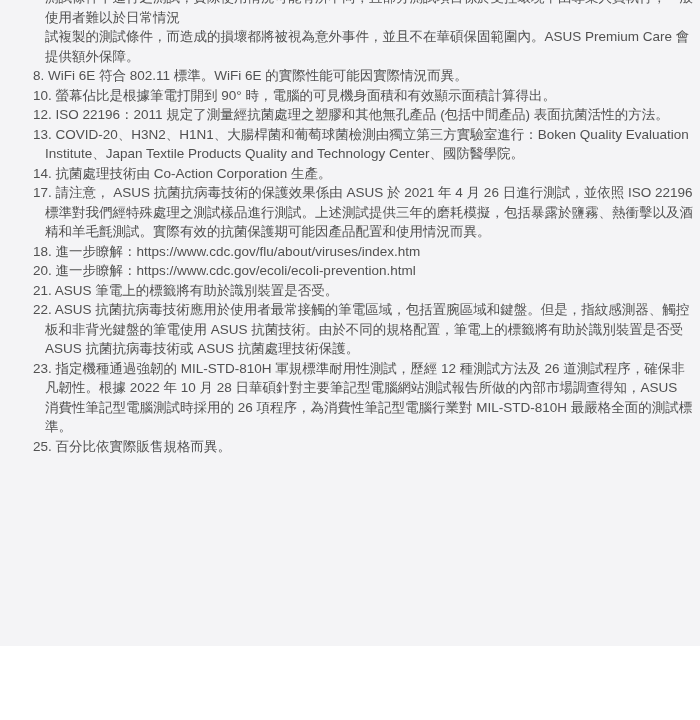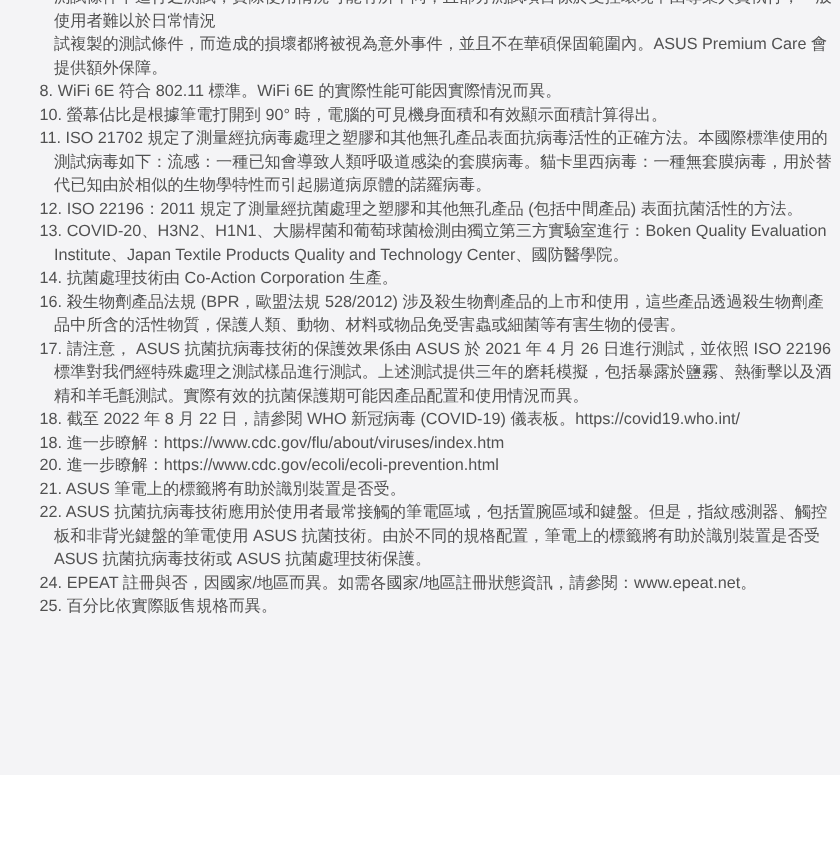--- a/index.html
+++ b/index.html
@@ -56,45 +56,42 @@
 
     <div class="continuation-line">試複製的測試條件，而造成的損壞都將被視為意外事件，並且不在華碩保固範圍內。ASUS Premium Care 會提供額外保障。</div>
 
     <div>
 
         <div class="footnote-item"><span class="footnote-number">8.</span> <span>WiFi 6E 符合 802.11 標準。WiFi 6E 的實際性能可能因實際情況而異。</span></div>
 
 
         <div class="footnote-item"><span class="footnote-number">10.</span> <span>螢幕佔比是根據筆電打開到 90° 時，電腦的可見機身面積和有效顯示面積計算得出。</span></div>
 
-        <div class="footnote-item"><span class="footnote-number">11.</span> <span>ISO 21702 規定了測量經抗病毒處理之塑膠和其他無孔產品表面抗病毒活性的正確方法。本國際標準使用的測試病毒如下：流感：一種已知會導致人類呼吸道感染的套膜病毒。貓卡里西病毒：一種無套膜病毒，用於替代已知由於相似的生物學特性而引起腸道病原體的諾羅病毒。</span></div>
 
         <div class="footnote-item"><span class="footnote-number">12.</span> <span>ISO 22196：2011 規定了測量經抗菌處理之塑膠和其他無孔產品 (包括中間產品) 表面抗菌活性的方法。</span></div>
 
         <div class="footnote-item"><span class="footnote-number">13.</span> <span>COVID-20、H3N2、H1N1、大腸桿菌和葡萄球菌檢測由獨立第三方實驗室進行：Boken Quality Evaluation Institute、Japan Textile Products Quality and Technology Center、國防醫學院。</span></div>
 
         <div class="footnote-item"><span class="footnote-number">14.</span> <span>抗菌處理技術由 Co-Action Corporation 生產。</span></div>
 
 
-        <div class="footnote-item"><span class="footnote-number">16.</span> <span>殺生物劑產品法規 (BPR，歐盟法規 528/2012) 涉及殺生物劑產品的上市和使用，這些產品透過殺生物劑產品中所含的活性物質，保護人類、動物、材料或物品免受害蟲或細菌等有害生物的侵害。</span></div>
 
         <div class="footnote-item"><span class="footnote-number">17.</span> <span>請注意， ASUS 抗菌抗病毒技術的保護效果係由 ASUS 於 2021 年 4 月 26 日進行測試，並依照 ISO 22196 標準對我們經特殊處理之測試樣品進行測試。上述測試提供三年的磨耗模擬，包括暴露於鹽霧、熱衝擊以及酒精和羊毛氈測試。實際有效的抗菌保護期可能因產品配置和使用情況而異。</span></div>
 
-        <div class="footnote-item"><span class="footnote-number">18.</span> <span>截至 2022 年 8 月 22 日，請參閱 WHO 新冠病毒 (COVID-19) 儀表板。https://covid19.who.int/</span></div>
 
         <div class="footnote-item"><span class="footnote-number">18.</span> <span>進一步瞭解：https://www.cdc.gov/flu/about/viruses/index.htm</span></div>
 
         <div class="footnote-item"><span class="footnote-number">20.</span> <span>進一步瞭解：https://www.cdc.gov/ecoli/ecoli-prevention.html</span></div>
 
         <div class="footnote-item"><span class="footnote-number">21.</span> <span>ASUS 筆電上的標籤將有助於識別裝置是否受。</span></div>
 
         <div class="footnote-item"><span class="footnote-number">22.</span> <span>ASUS 抗菌抗病毒技術應用於使用者最常接觸的筆電區域，包括置腕區域和鍵盤。但是，指紋感測器、觸控板和非背光鍵盤的筆電使用 ASUS 抗菌技術。由於不同的規格配置，筆電上的標籤將有助於識別裝置是否受 ASUS 抗菌抗病毒技術或 ASUS 抗菌處理技術保護。</span></div>
 
+        <div class="footnote-item"><span class="footnote-number">23.</span> <span>指定機種通過強韌的 MIL-STD-810H 軍規標準耐用性測試，歷經 12 種測試方法及 26 道測試程序，確保非凡韌性。根據 2022 年 10 月 28 日華碩針對主要筆記型電腦網站測試報告所做的內部市場調查得知，ASUS 消費性筆記型電腦測試時採用的 26 項程序，為消費性筆記型電腦行業對 MIL-STD-810H 最嚴格全面的測試標準。</span></div>
 
-        <div class="footnote-item"><span class="footnote-number">24.</span> <span>EPEAT 註冊與否，因國家/地區而異。如需各國家/地區註冊狀態資訊，請參閱：www.epeat.net。</span></div>
 
         <div class="footnote-item"><span class="footnote-number">25.</span> <span>百分比依實際販售規格而異。</span></div>
       </div>
 
   </div>
 </div>
 
 <div class="bottom-white"></div>
 
 </body></html>

